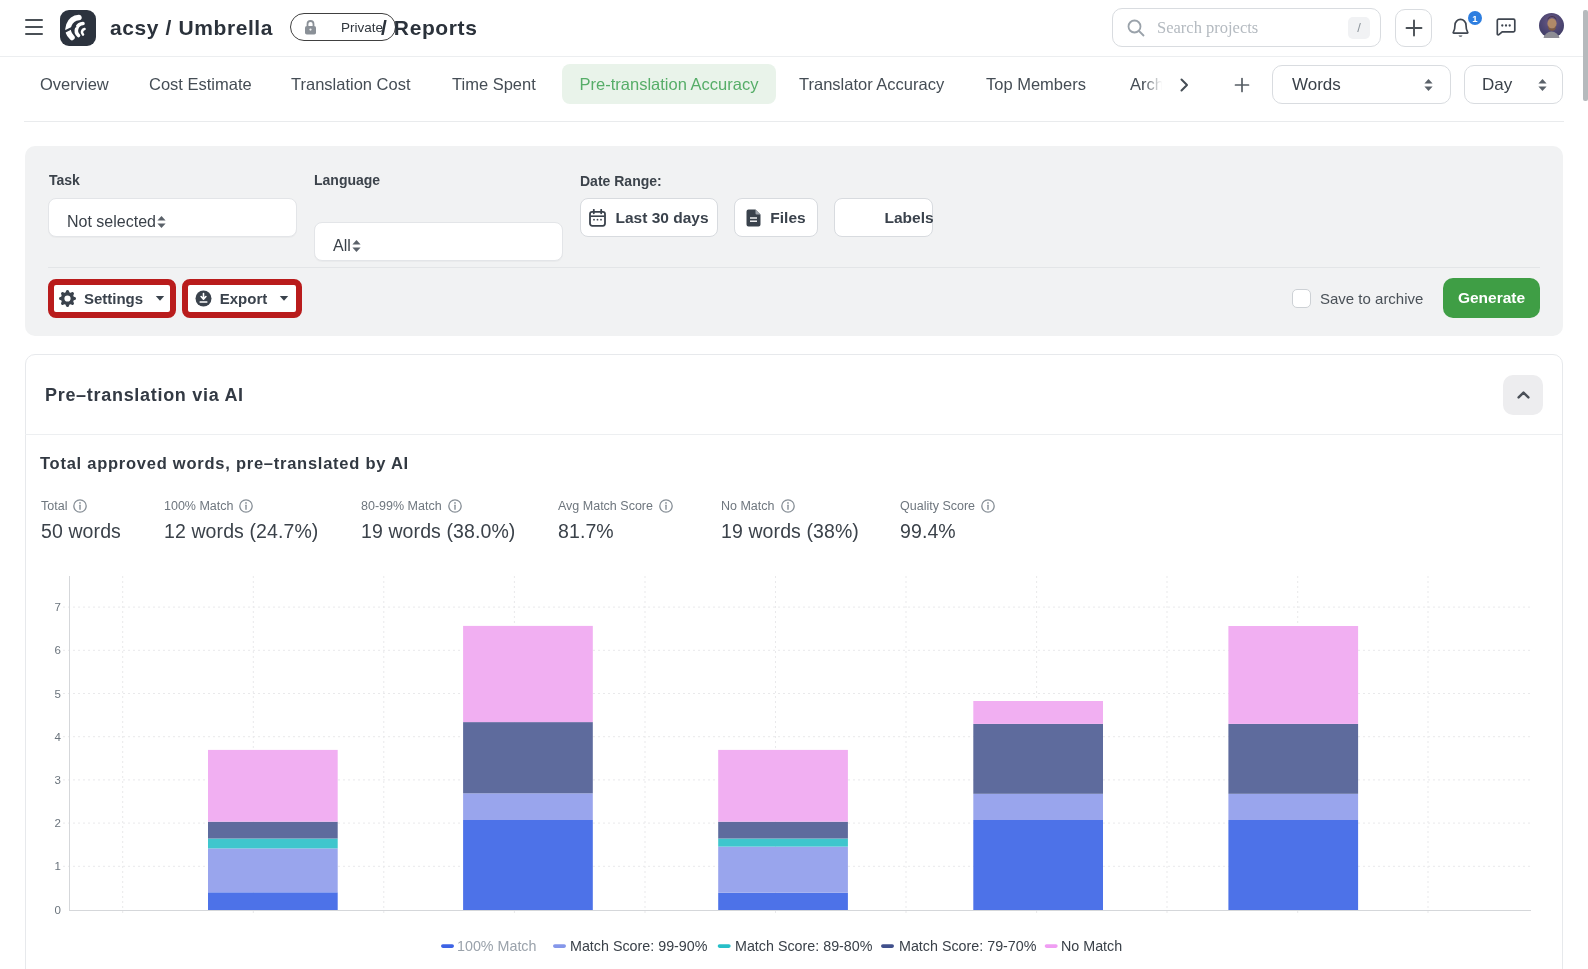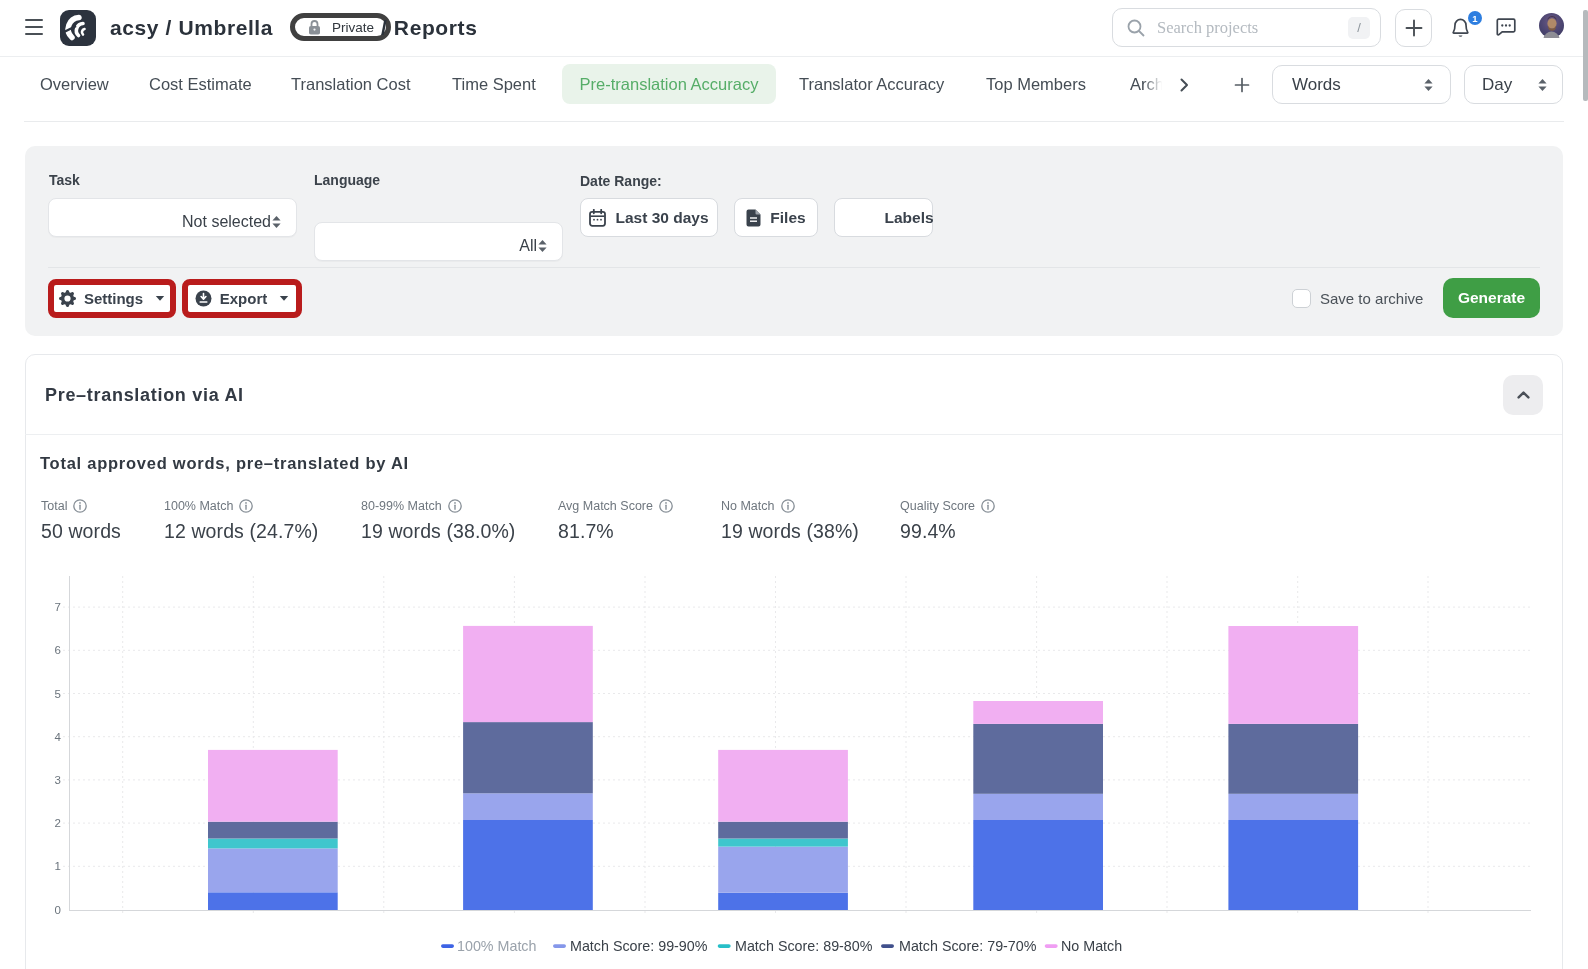--- a/index.html
+++ b/index.html
@@ -5,22 +5,22 @@
 * { margin:0; padding:0; box-sizing:border-box; }
 html,body { width:1588px; height:969px; overflow:hidden; background:#fff;
   font-family:"Liberation Sans", sans-serif; position:relative; }
 .abs { position:absolute; }
 
 .header { left:0; top:0; width:1588px; height:57px; background:#fff; border-bottom:1px solid #eceef0; }
 .burger { left:25px; top:19px; width:18px; height:18px; }
 .burger div { height:2.4px; background:#4a5056; border-radius:1px; margin-bottom:4.4px; }
 .logo { left:60px; top:10px; width:36px; height:36px; }
 .crumb { left:110px; top:16px; font-size:21px; font-weight:bold; color:#2b323b; letter-spacing:.6px; }
-.pill { left:290px; top:13px; height:28px; border:5px solid #404040; border-radius:14px;
-  display:flex; align-items:center; padding:0 12px 0 13px; gap:11px; background:#fff; }
+.pill { left:290px; top:13px; height:28px; border:1px solid #404040; border-radius:14px;
+  display:flex; align-items:center; padding:0 12px 0 13px; gap:24px; background:#fff; }
 .pill span { font-size:13.5px; color:#31373e; }
 .crumb2 { left:381px; top:16px; font-size:21px; font-weight:bold; color:#2b323b; letter-spacing:.6px; }
 .search { left:1112px; top:8px; width:269px; height:39px; border:1px solid #d9dce0; border-radius:10px;
   display:flex; align-items:center; padding:0 10px 0 13px; }
 .search .ph { font-size:16.5px; color:#b4bac0; margin-left:11px; flex:1;font-family:Liberation Serif, serif; }
 .kbd { width:22px; height:22px; background:#f1f2f4; border-radius:5px; color:#8d959c;
   font-size:13px; display:flex; align-items:center; justify-content:center; }
 .plusbtn { left:1395px; top:9px; width:37px; height:38px; border:1px solid #d9dce0; border-radius:10px;
   display:flex; align-items:center; justify-content:center; }
 .badge { left:1468px; top:11px; width:14px; height:14px; border-radius:50%; background:#2d7ee0;
@@ -32,21 +32,21 @@
   display:flex; align-items:center; justify-content:center; color:#56ad68; font-size:16.5px; }
 .fade { -webkit-mask-image:linear-gradient(90deg,#000 40%,transparent 95%);
   mask-image:linear-gradient(90deg,#000 40%,transparent 95%); }
 .sel { border:1px solid #d9dce0; border-radius:10px; background:#fff; display:flex;
   align-items:center; justify-content:space-between; }
 .tabline { left:24px; top:121px; width:1540px; height:1px; background:#e9ebed; }
 
 .panel { left:25px; top:146px; width:1538px; height:190px; background:#f1f2f3; border-radius:10px; }
 .flabel { font-size:14px; font-weight:bold; color:#3c434b; }
 .fsel { top:198px; height:39px; background:#fff; border:1px solid #e3e5e8; border-radius:8px;
-  box-shadow:0 1px 1px rgba(0,0,0,.03); display:flex; align-items:center; justify-content:flex-end;
+  box-shadow:0 1px 1px rgba(0,0,0,.03); display:flex; align-items:center; justify-content:flex-start;
   padding:8px 14px 0 18px; font-size:16px; color:#3a4149; }
 .fbtn { top:198px; height:39px; background:#fff; border:1px solid #d8dbdf; border-radius:8px;
   display:flex; align-items:center; justify-content:center; gap:9px;
   font-size:15.5px; font-weight:bold; color:#3a424c; }
 .pdivider { left:48px; top:267px; width:1492px; height:1px; background:#e3e5e7; }
 .sbtn { top:279px; height:39px; background:#fff; border:6px solid #b91c1c; border-radius:8px;
   display:flex; align-items:center; justify-content:center; gap:8px;
   font-size:15px; font-weight:bold; color:#3a424c; }
 .checkbox { left:1292px; top:289px; width:19px; height:19px; background:#fff;
   border:1px solid #cdd1d5; border-radius:5px; }

